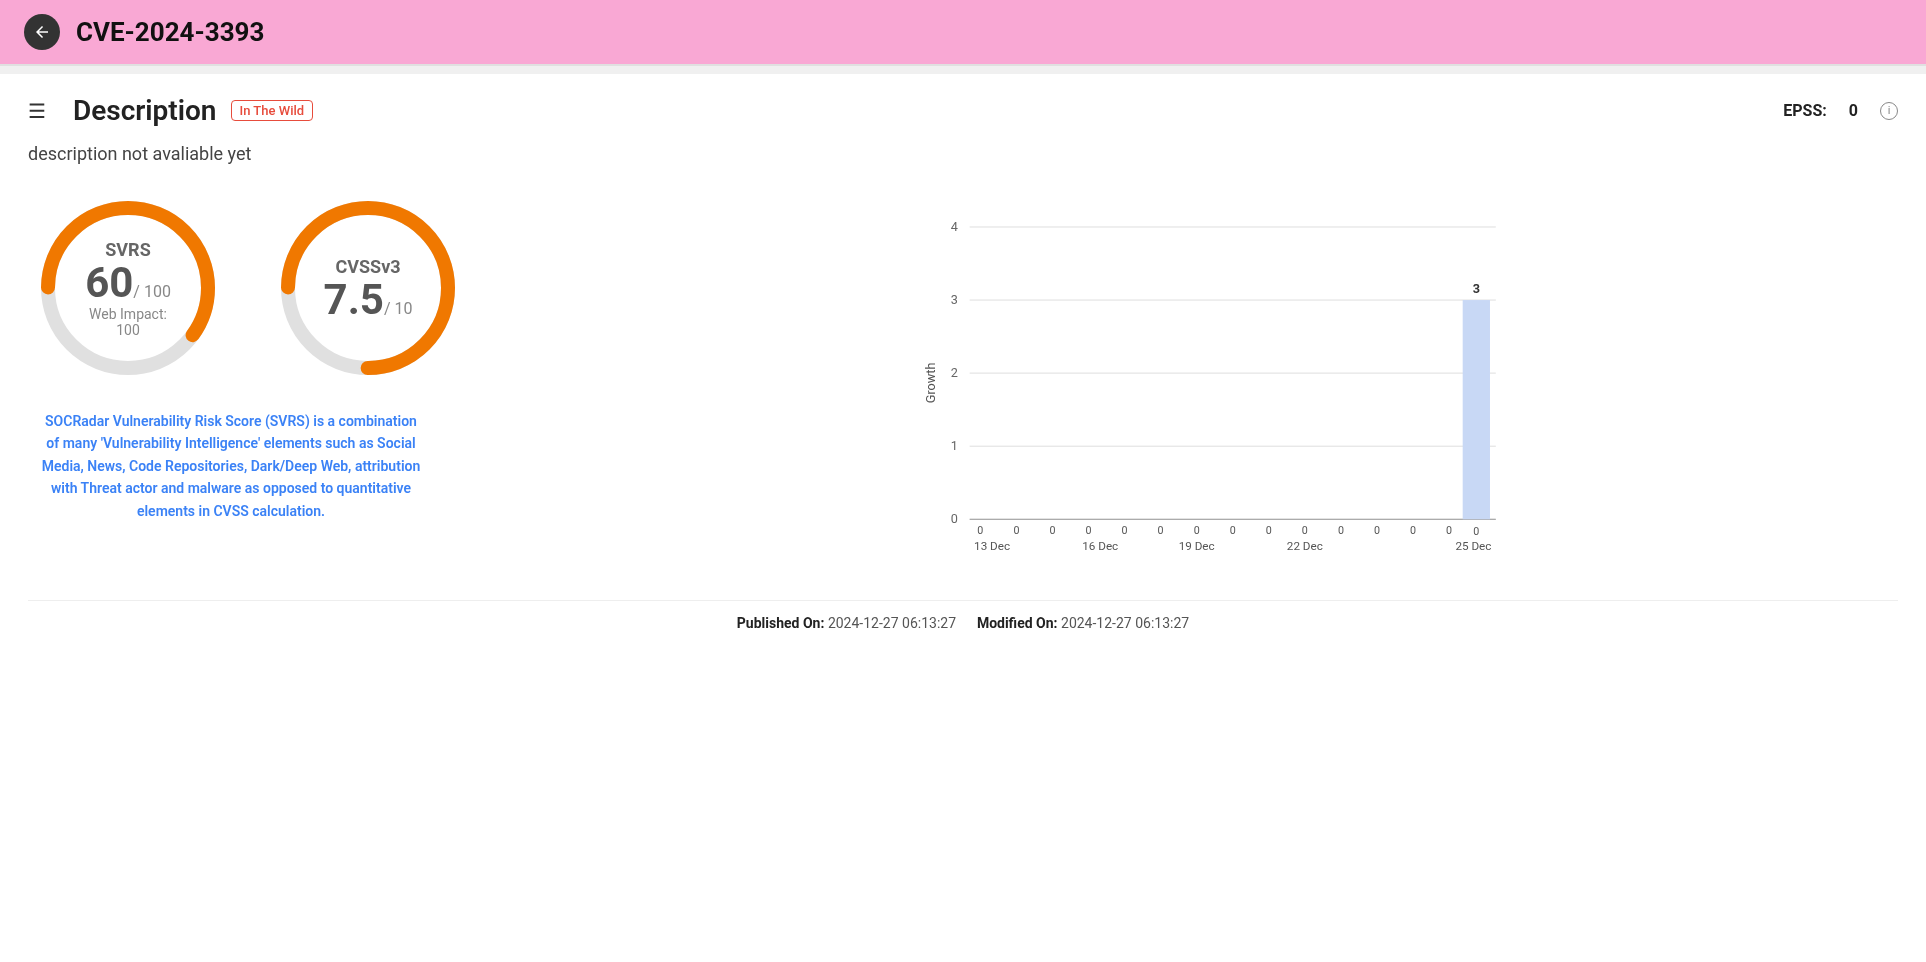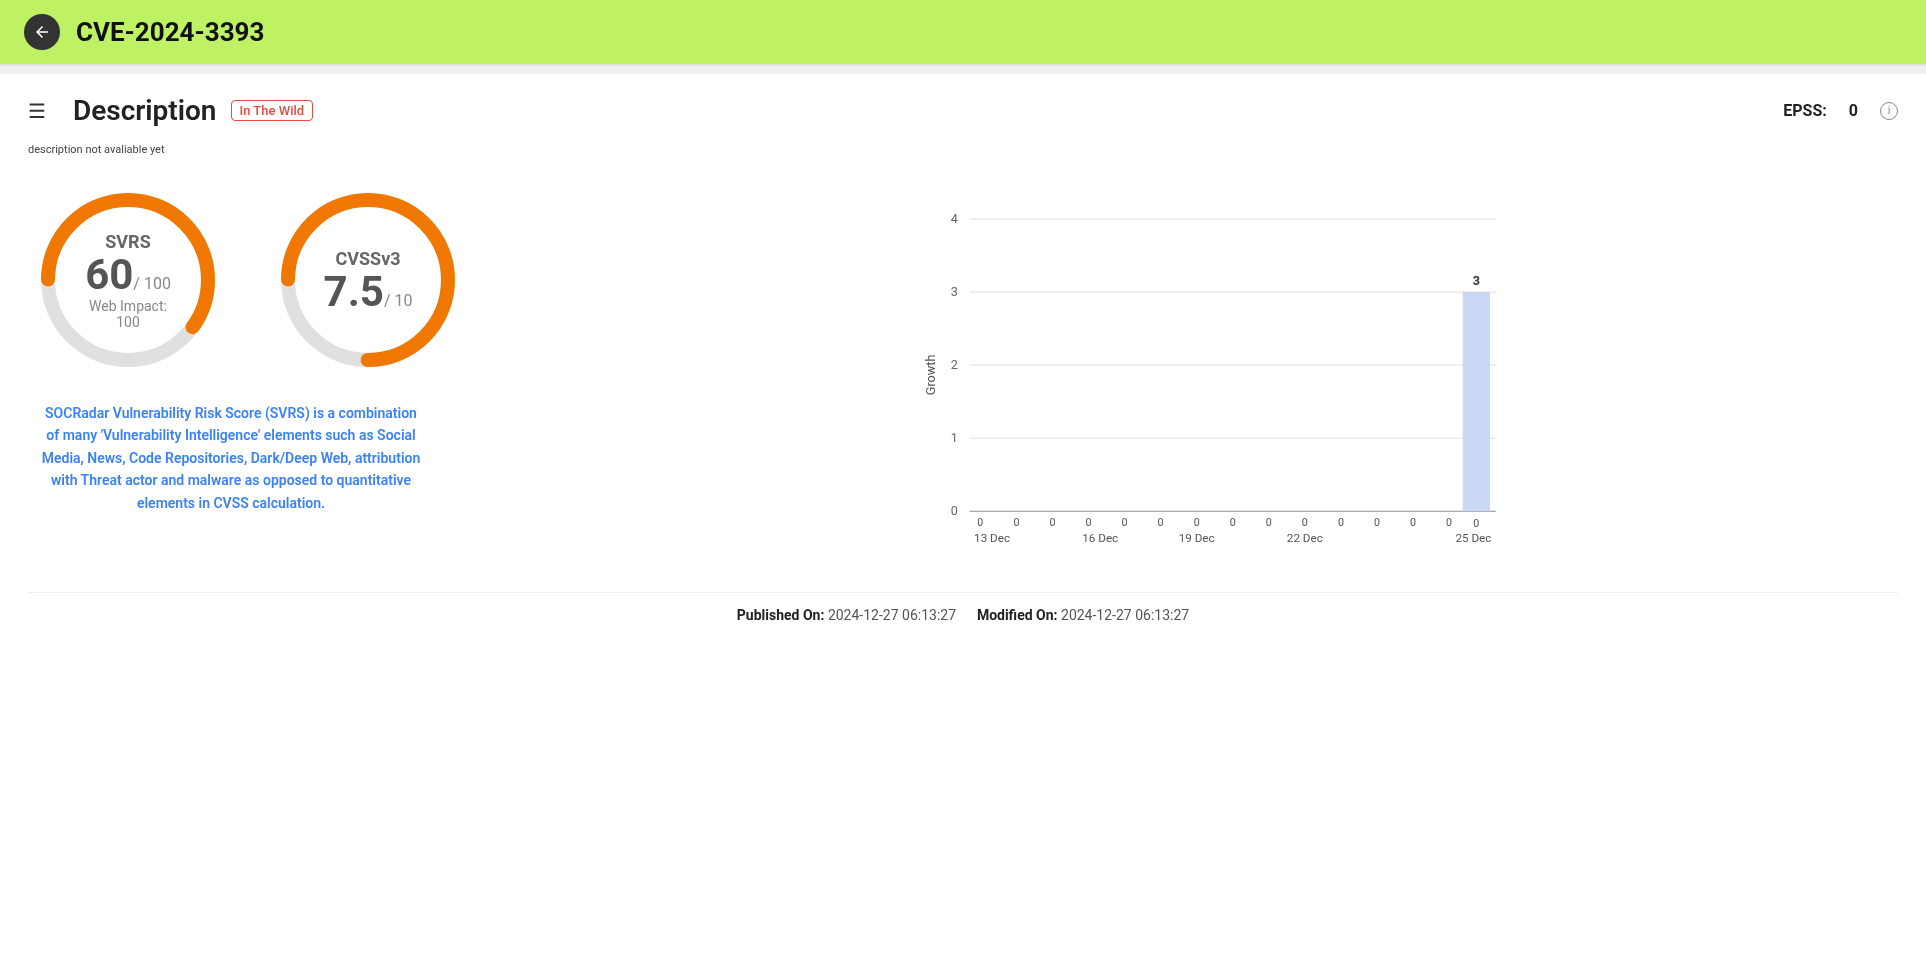--- a/index.html
+++ b/index.html
@@ -4,21 +4,21 @@
   <style>
     * { box-sizing: border-box; margin: 0; padding: 0; }
     body { font-family: -apple-system, BlinkMacSystemFont, 'Segoe UI', Roboto, sans-serif; background: #fff; color: #333; }
 
     
     .header {
       display: flex;
       align-items: center;
       padding: 14px 24px;
       border-bottom: 2px solid #e0e0e0;
-      background: #bef264;
+      background: #f9a8d4;
     }
     .back-btn {
       width: 36px; height: 36px;
       border-radius: 50%;
       background: #333;
       display: flex; align-items: center; justify-content: center;
       cursor: pointer;
       margin-right: 16px;
       flex-shrink: 0;
     }
@@ -84,21 +84,21 @@
       border: 1.5px solid #888;
       display: flex; align-items: center; justify-content: center;
       font-size: 11px;
       color: #888;
       font-weight: 400;
       cursor: pointer;
     }
 
     
     .desc-text {
-      font-size: 11px;
+      font-size: 18px;
       color: #444;
       margin-bottom: 24px;
     }
 
     
     .metrics-row {
       display: flex;
       align-items: flex-start;
       gap: 60px;
     }

